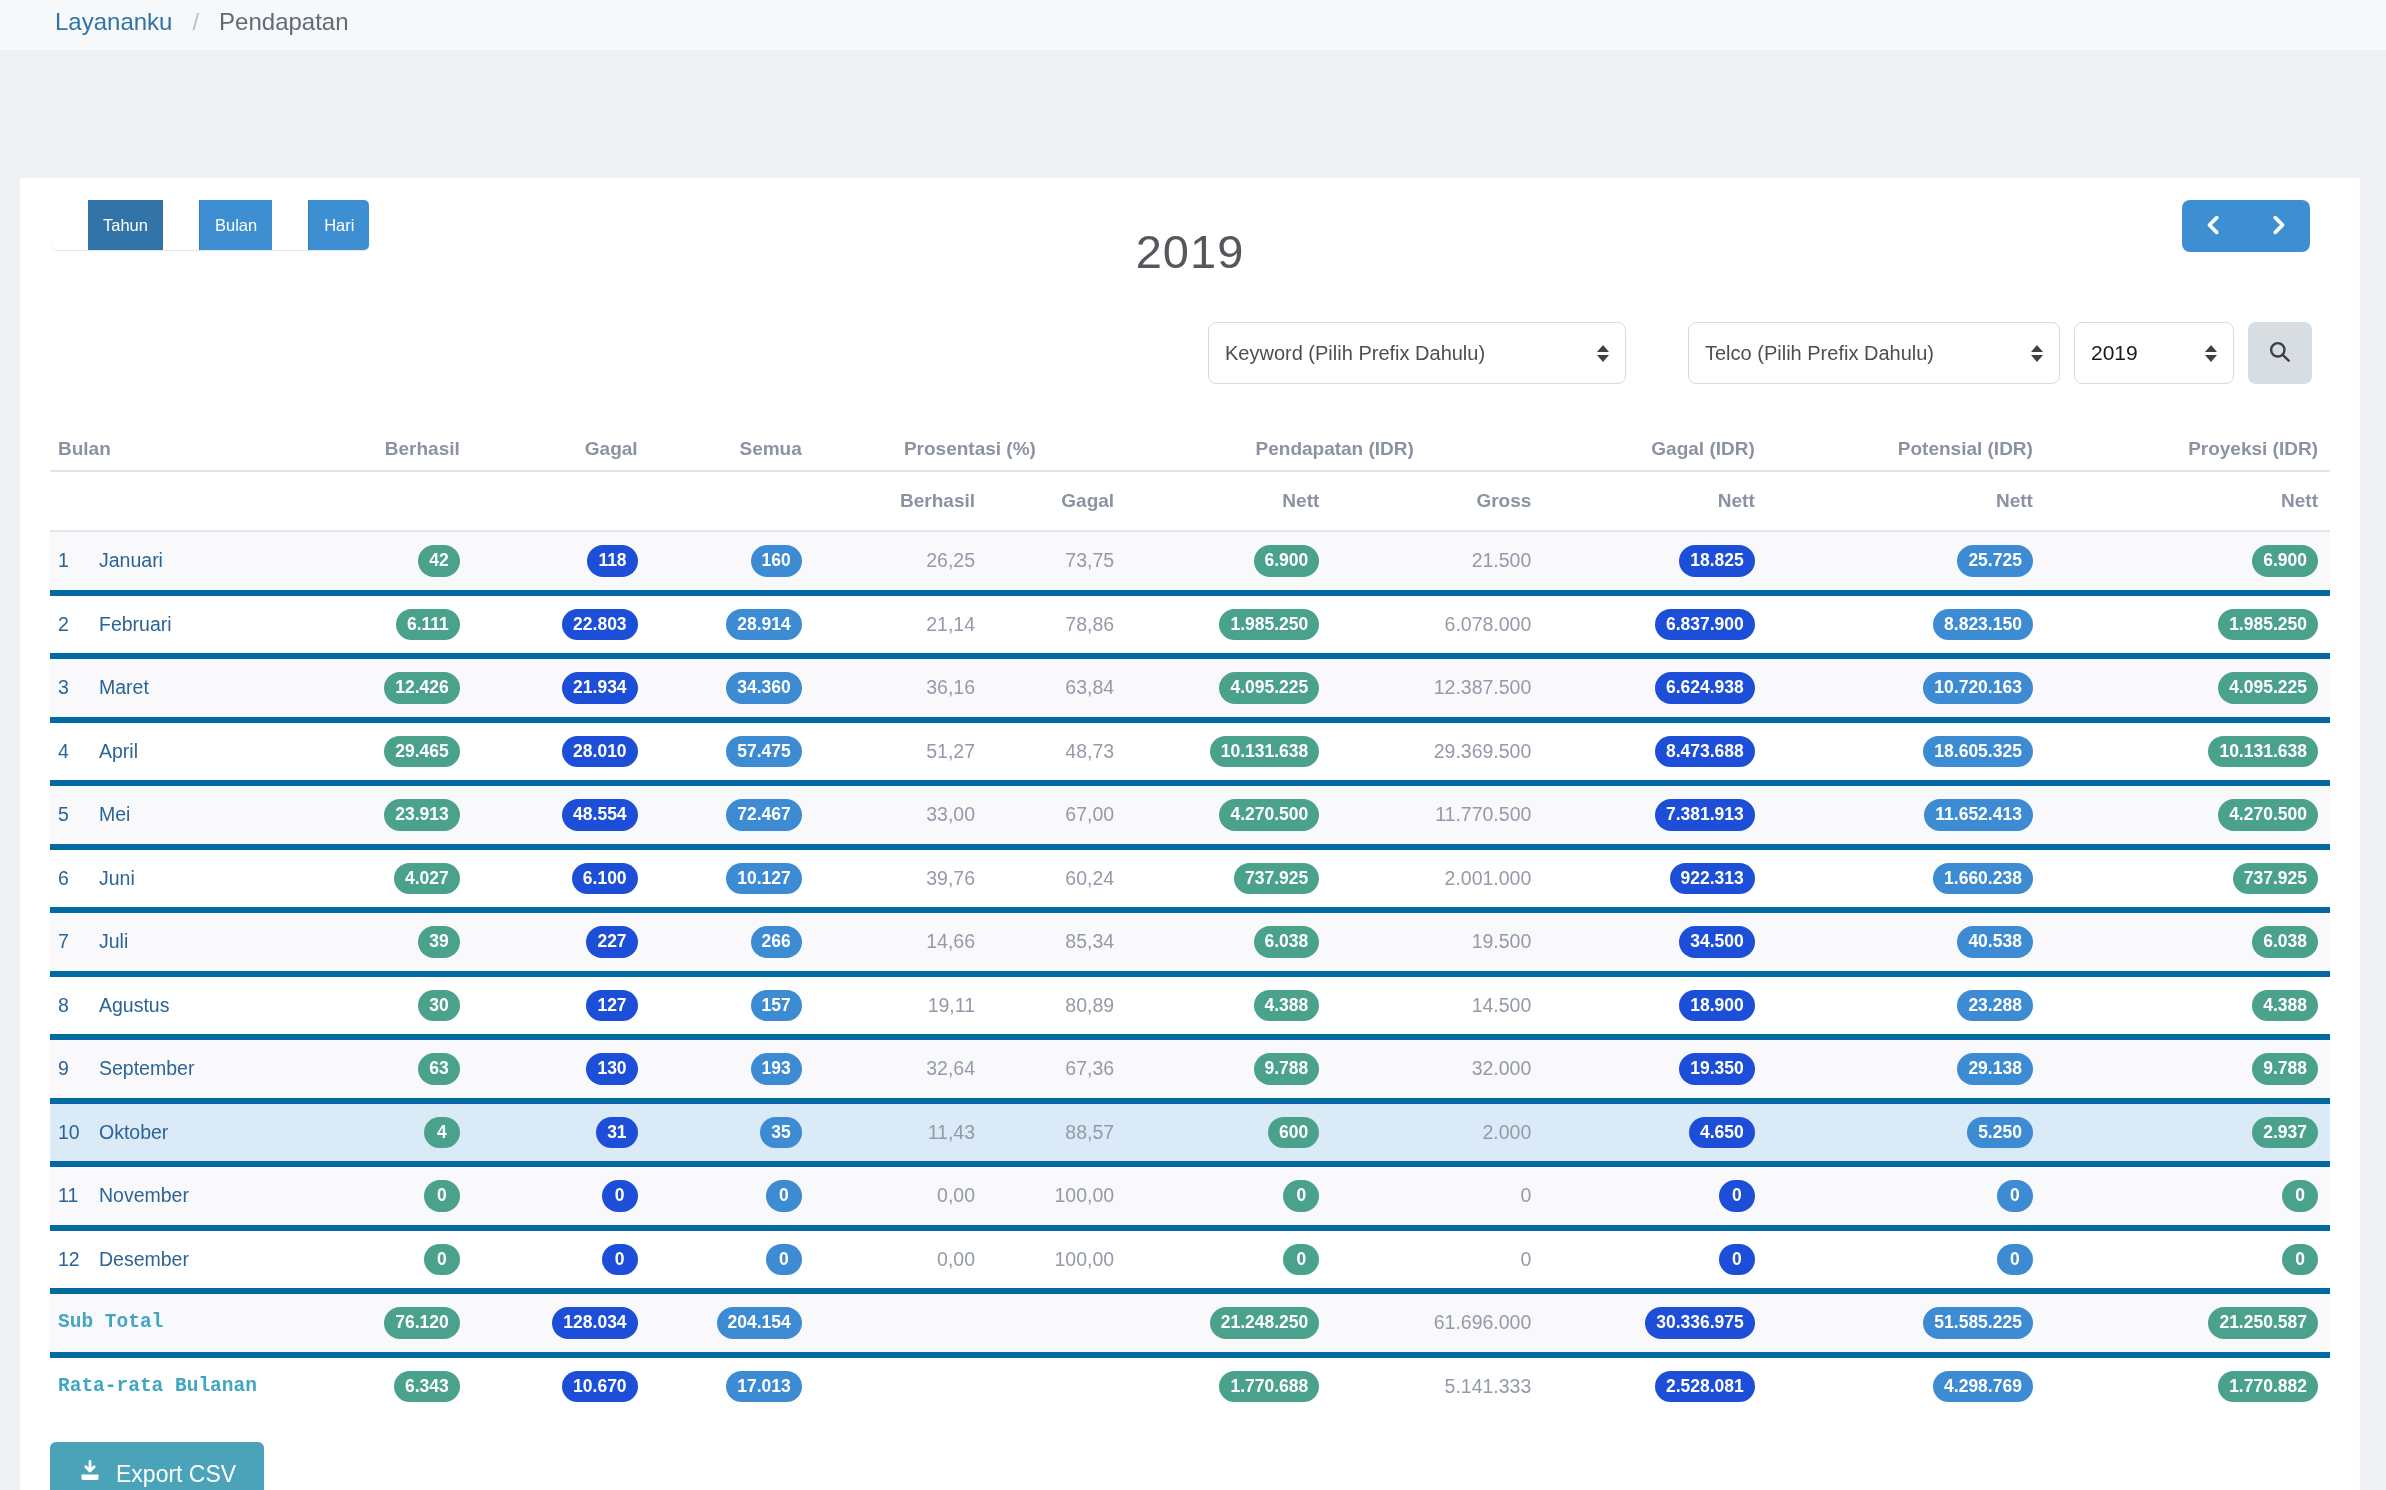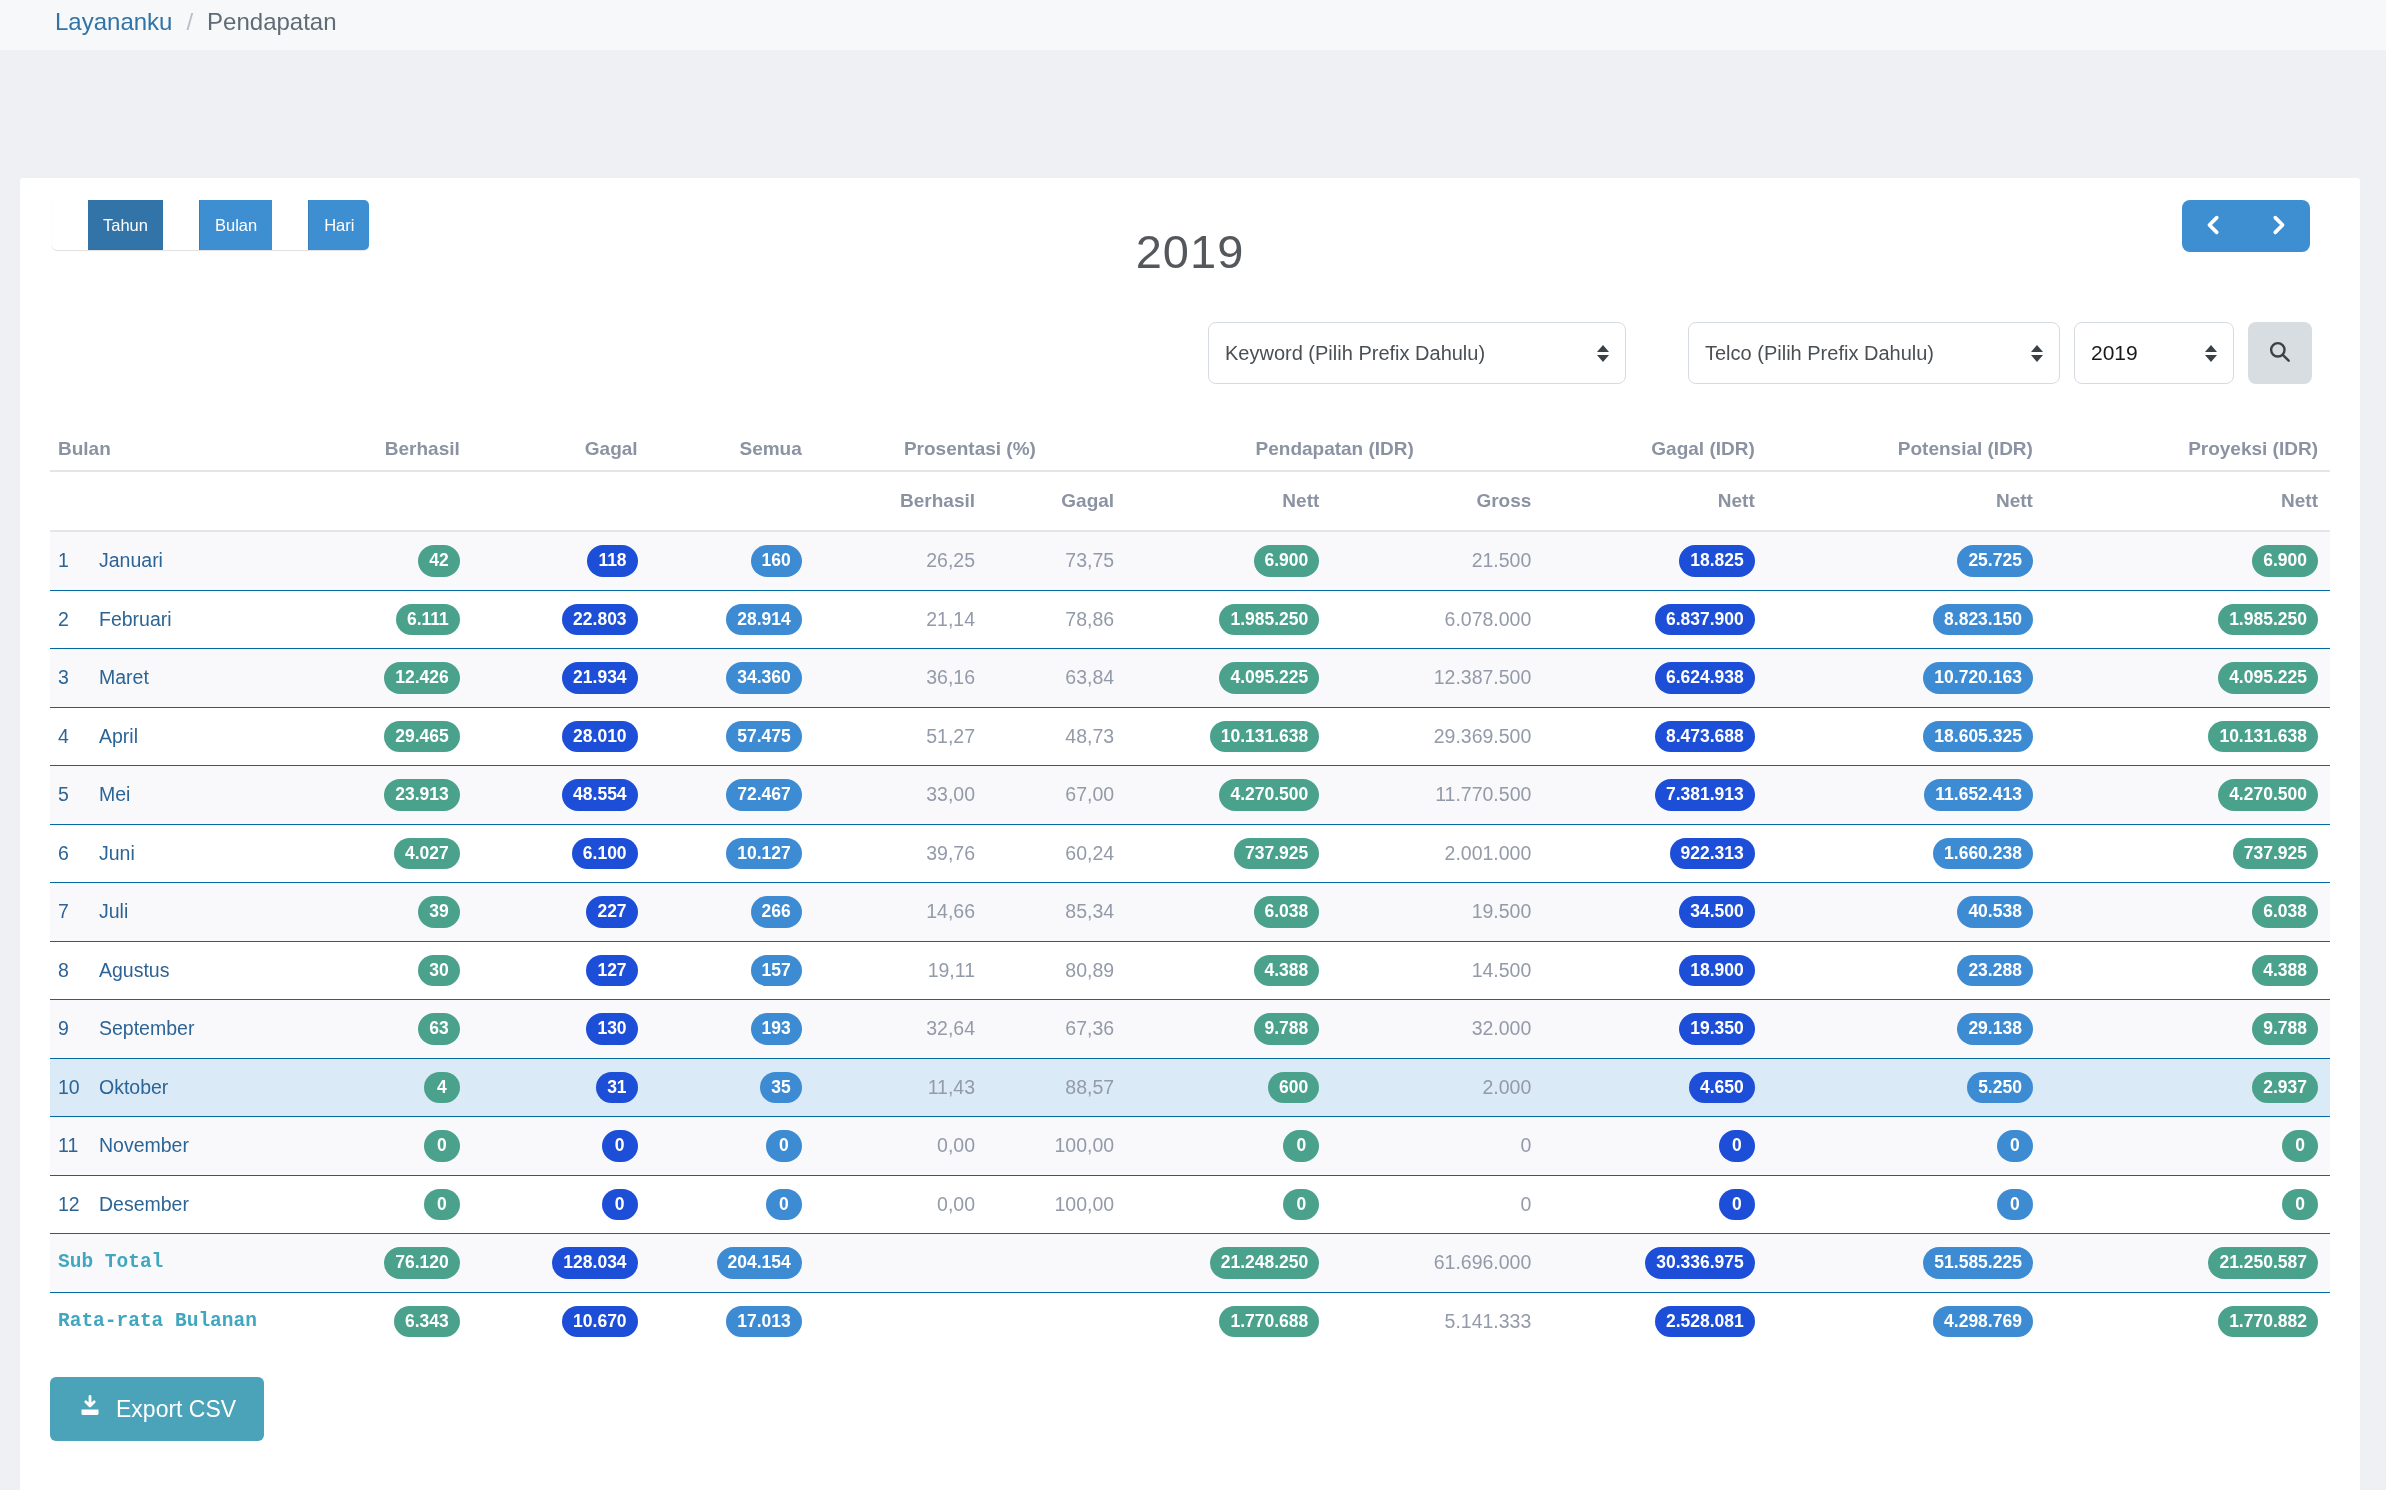--- a/index.html
+++ b/index.html
@@ -1,21 +1,21 @@
 <!DOCTYPE html>
 <html><head>
 <meta charset="utf-8">
 <style>
   * { margin:0; padding:0; box-sizing:border-box; }
   html,body { width:2386px; height:1490px; overflow:hidden;
     font-family:"Liberation Sans","DejaVu Sans",sans-serif; background:#eef0f3; }
 
   
   .topbar { height:50px; background:#f7f8f9; padding:8px 0 0 55px; }
-  .breadcrumb { font-size:24px; display:flex; gap:14px; align-items:baseline; }
+  .breadcrumb { font-size:24px; display:flex; gap:20px; align-items:baseline; }
   .breadcrumb .parent { color:#2f73a7; cursor:pointer; }
   .breadcrumb .sep { color:#b9bfc7; }
   .breadcrumb .current { color:#5f6b76; }
 
   
   .card { position:absolute; left:20px; right:26px; top:178px; bottom:0;
     background:#ffffff; border-radius:3px 3px 0 0; }
   .card-inner { padding:22px 30px 0 30px; position:relative; }
 
   .card-top { position:relative; height:122px; }
@@ -59,21 +59,21 @@
   table { width:100%; border-collapse:collapse; table-layout:fixed; margin-top:46px; }
   thead th { font-size:19px; font-weight:bold; color:#8b93a3; text-align:right;
     padding:8px 12px 10px; white-space:nowrap; }
   thead tr.group-row th { border-bottom:2px solid #e3e5e8; }
   thead tr.sub-row th { border-bottom:2px solid #e3e5e8; padding:18px 12px; }
   th.h-left { text-align:left; padding-left:8px; }
   th.h-center { text-align:center; }
 
   tbody td { font-size:19.5px; color:#939aa9; text-align:right; padding:13px 12px;
     white-space:nowrap; }
-  tbody tr { border-bottom:1px solid #0369a1; background:#fff; }
+  tbody tr { border-bottom:6px solid #0369a1; background:#fff; }
   tbody tr:nth-child(odd) { background:#f9f9fb; }
   tbody tr.row-highlight { background:#daeaf6 !important; }
   tbody tr:last-child { border-bottom:none; }
   td.c-month { text-align:left; color:#2c6496; padding-left:8px; }
   .row-no { display:inline-block; min-width:28px; margin-right:13px; }
 
   .badge { display:inline-block; min-width:36px; padding:7px 11px; border-radius:17px;
     font-size:17.5px; font-weight:bold; color:#fff; text-align:center; line-height:1; }
   .b-green { background:#4ba28c; }
   .b-red   { background:#1d4ed8; }

